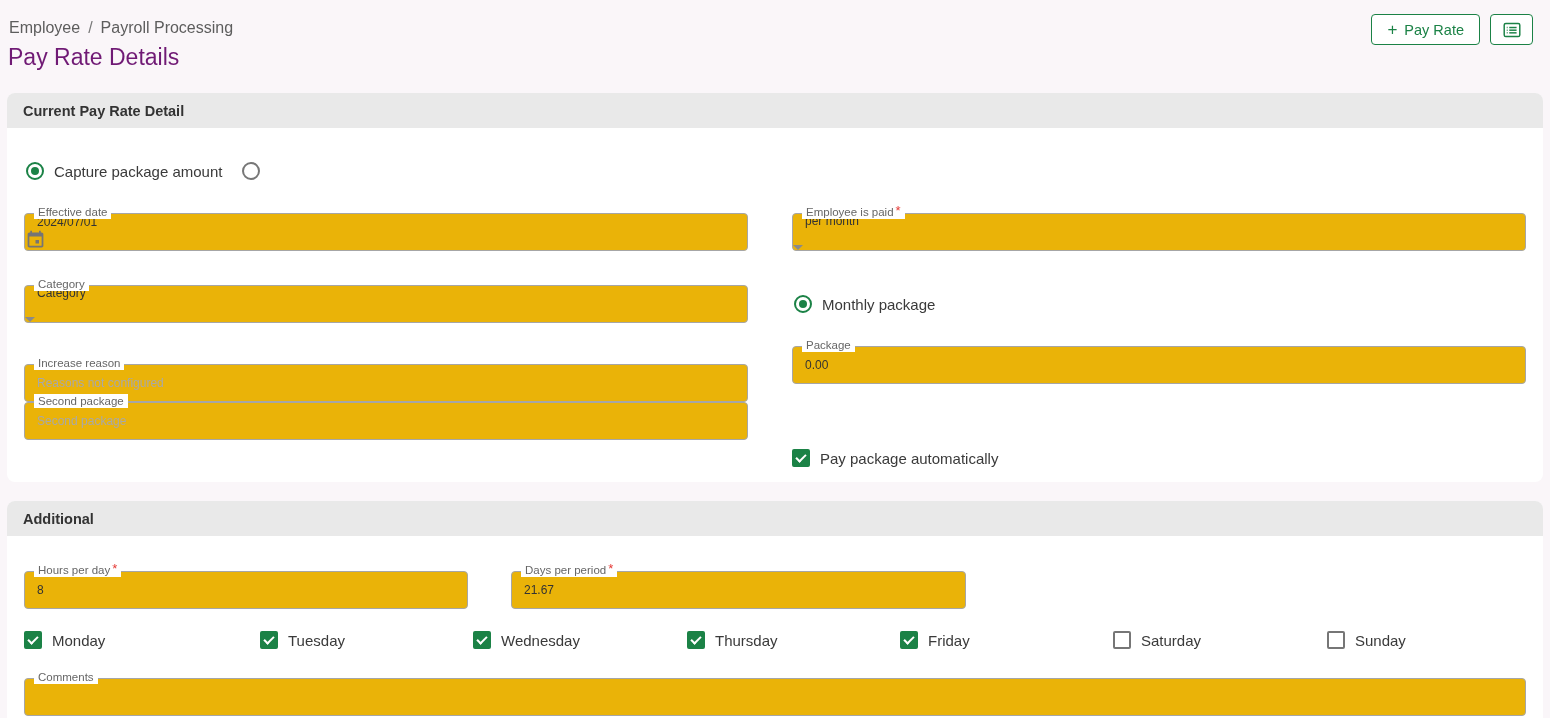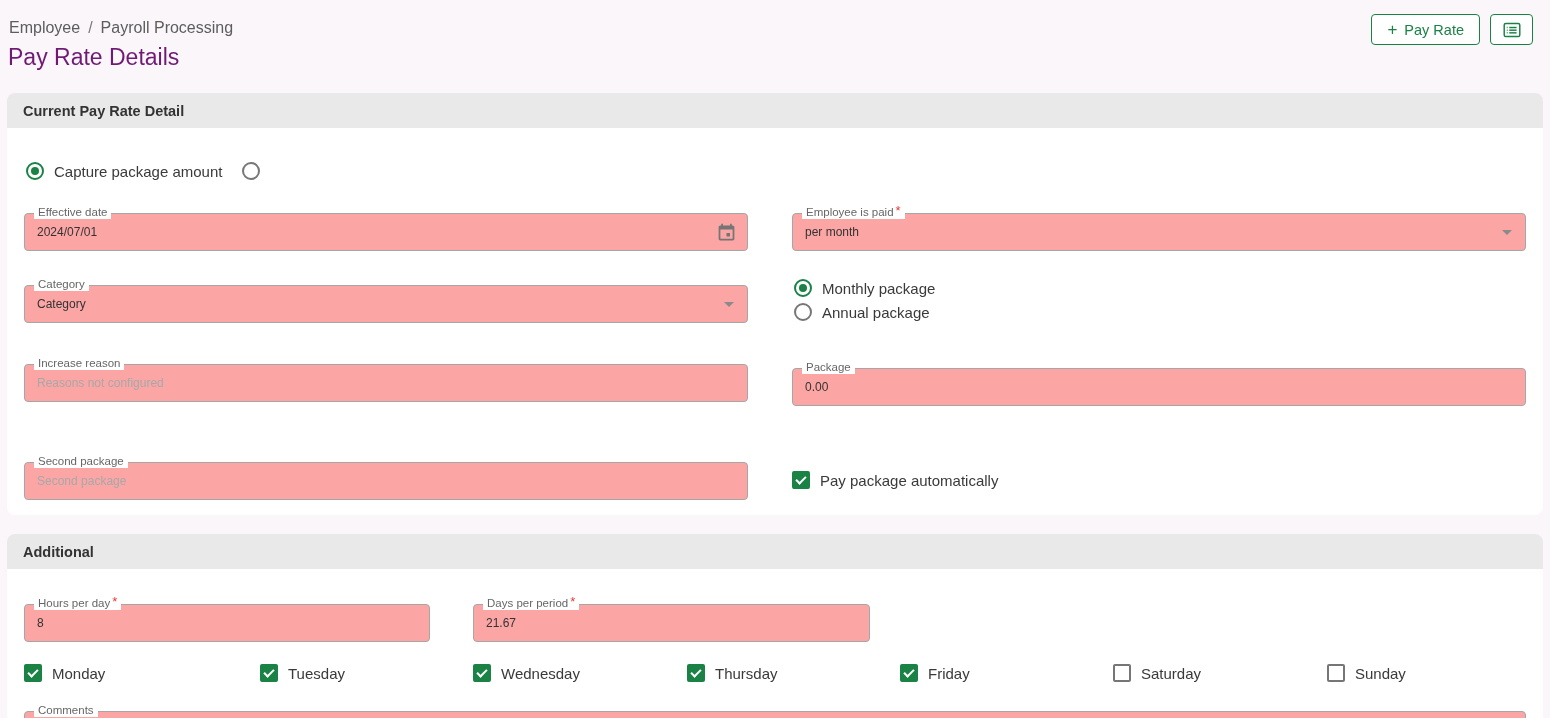--- a/index.html
+++ b/index.html
@@ -38,65 +38,65 @@
     font-size:14.5px; font-weight:bold; color:#333;
   }
   .card-body { padding:0 17px; }
 
   
   .mode-radio-row { display:flex; gap:20px; padding:34px 0 0 2px; }
   .radio { display:flex; align-items:center; gap:10px; font-size:15px; color:#3a3a3a; cursor:pointer; }
   .radio-circle { width:18px; height:18px; border:2px solid #777; border-radius:50%; position:relative; flex:none; background:#fff; }
   .radio-circle.selected { border-color:#1b8246; }
   .radio-circle.selected::after { content:""; position:absolute; inset:3px; background:#1b8246; border-radius:50%; }
-  .pkg-radios { display:flex; flex-direction:column; gap:6px; padding-left:2px; margin-top:28px; }
+  .pkg-radios { display:flex; flex-direction:row; gap:6px; padding-left:2px; margin-top:44px; }
 
   
   .form-cols { display:flex; gap:44px; padding-top:33px; padding-bottom:15px; }
   .col-left { width:724px; flex:none; display:flex; flex-direction:column; }
   .col-right { flex:1; display:flex; flex-direction:column; }
 
   
   .field {
     position:relative; height:38px; border:1px solid #a6a6a6; border-radius:4px;
-    background:#fca5a5; display:flex; align-items:center;
+    background:#eab308; display:flex; align-items:flex-start;flex-direction:column;
   }
   .field-label {
     position:absolute; top:-9px; left:9px; background:#fff; padding:0 4px;
     font-size:11.5px; color:#666; line-height:14px; white-space:nowrap; display:flex; gap:2px;
   }
   .req { color:#e53935; font-size:13px; line-height:12px; }
   .field input {
     flex:1; border:none; outline:none; background:transparent;
     padding:0 12px; font-size:12px; color:#333; font-family:inherit; height:100%; min-width:0;
   }
   .field input::placeholder { color:#a8a8a8; opacity:1; }
   .select-value { flex:1; padding:0 12px; font-size:12px; color:#333; }
   .caret { width:0; height:0; border-left:5px solid transparent; border-right:5px solid transparent; border-top:5px solid #8a8a8a; margin-right:13px; flex:none; }
   .cal-icon { margin-right:10px; display:flex; flex:none; }
 
   .gap-38 { margin-top:34px; }
   .gap-41 { margin-top:41px; }
-  .gap-60 { margin-top:60px; }
-  .gap-33 { margin-top:47px; }
+  .gap-60 { }
+  .gap-33 { margin-top:33px; }
 
   
   .checkbox { display:flex; align-items:center; gap:10px; font-size:15px; color:#3a3a3a; cursor:pointer; }
   .cb-box { width:18px; height:18px; border:2px solid #767676; border-radius:2px; position:relative; flex:none; background:#fff; }
   .cb-box.checked { background:#1b8246; border-color:#1b8246; }
   .cb-box.checked::after {
     content:""; position:absolute; left:2px; top:3px; width:8px; height:4px;
     border-left:2px solid #fff; border-bottom:2px solid #fff; transform:rotate(-45deg);
   }
   .auto-pay { margin-top:65px; }
 
   
   .row-two { display:flex; gap:43px; padding-top:35px; }
-  .hours-field { width:406px; flex:none; }
-  .days-field { width:397px; flex:none; }
+  .hours-field { width:444px; flex:none; }
+  .days-field { width:455px; flex:none; }
   .days-grid {
     display:grid; grid-template-columns:236px 213px 214px 213px 213px 214px 1fr;
     padding-top:22px; align-items:center;
   }
   .comments-field { margin-top:29px; }
 </style>
 </head>
 <body>
 
 <div class="topbar">
@@ -192,24 +192,20 @@
           </span>
           <span class="select-value">per month</span>
           <span class="caret"></span>
         </div>
 
         <div class="pkg-radios">
           <label class="radio">
             <span class="radio-circle selected"></span>
             <span>Monthly package</span>
           </label>
-          <label class="radio">
-            <span class="radio-circle"></span>
-            <span>Annual package</span>
-          </label>
         </div>
 
         <div class="field gap-33">
           <span class="field-label">
             <span>Package</span>
           </span>
           <input value="0.00" style="">
         </div>
 
         <label class="checkbox auto-pay">

